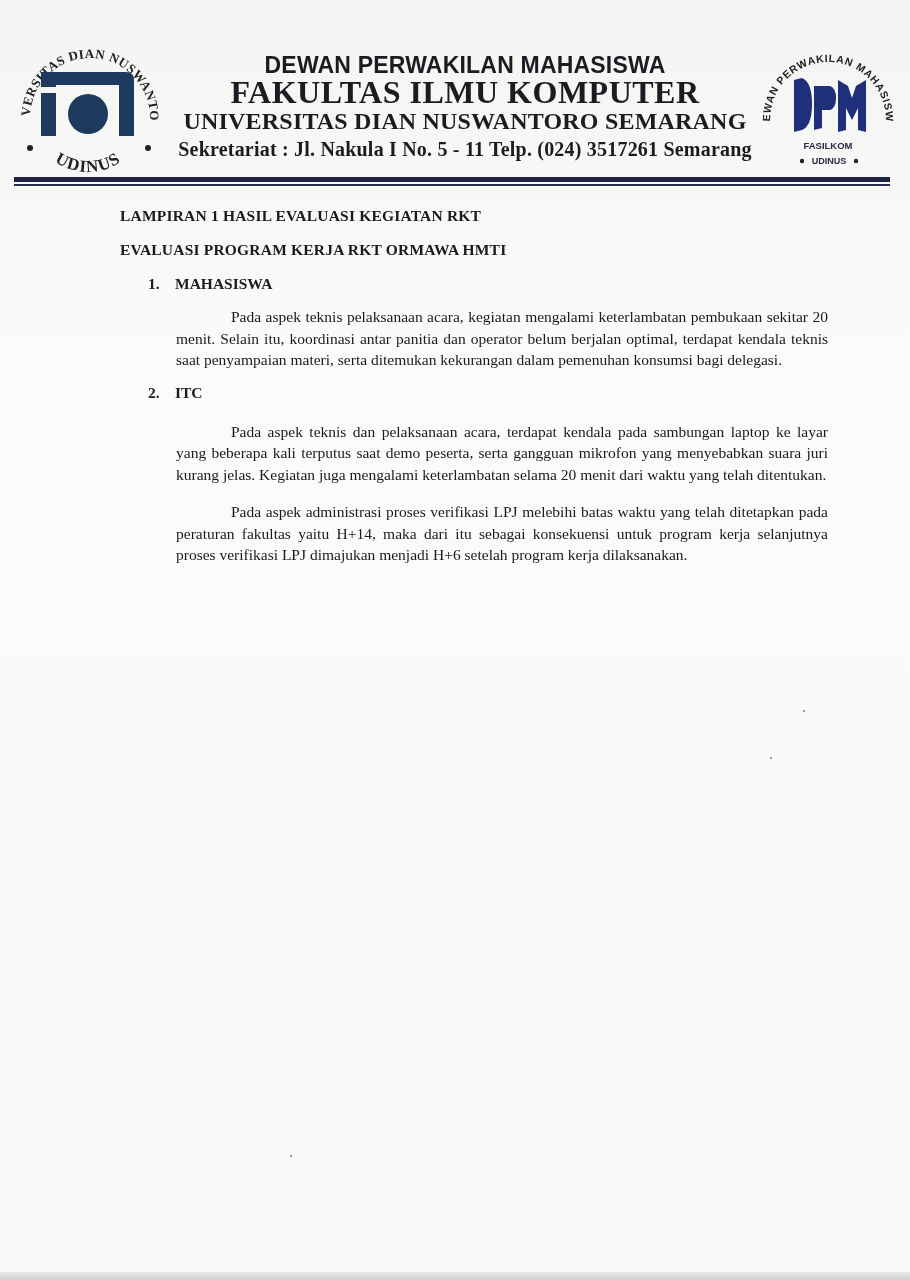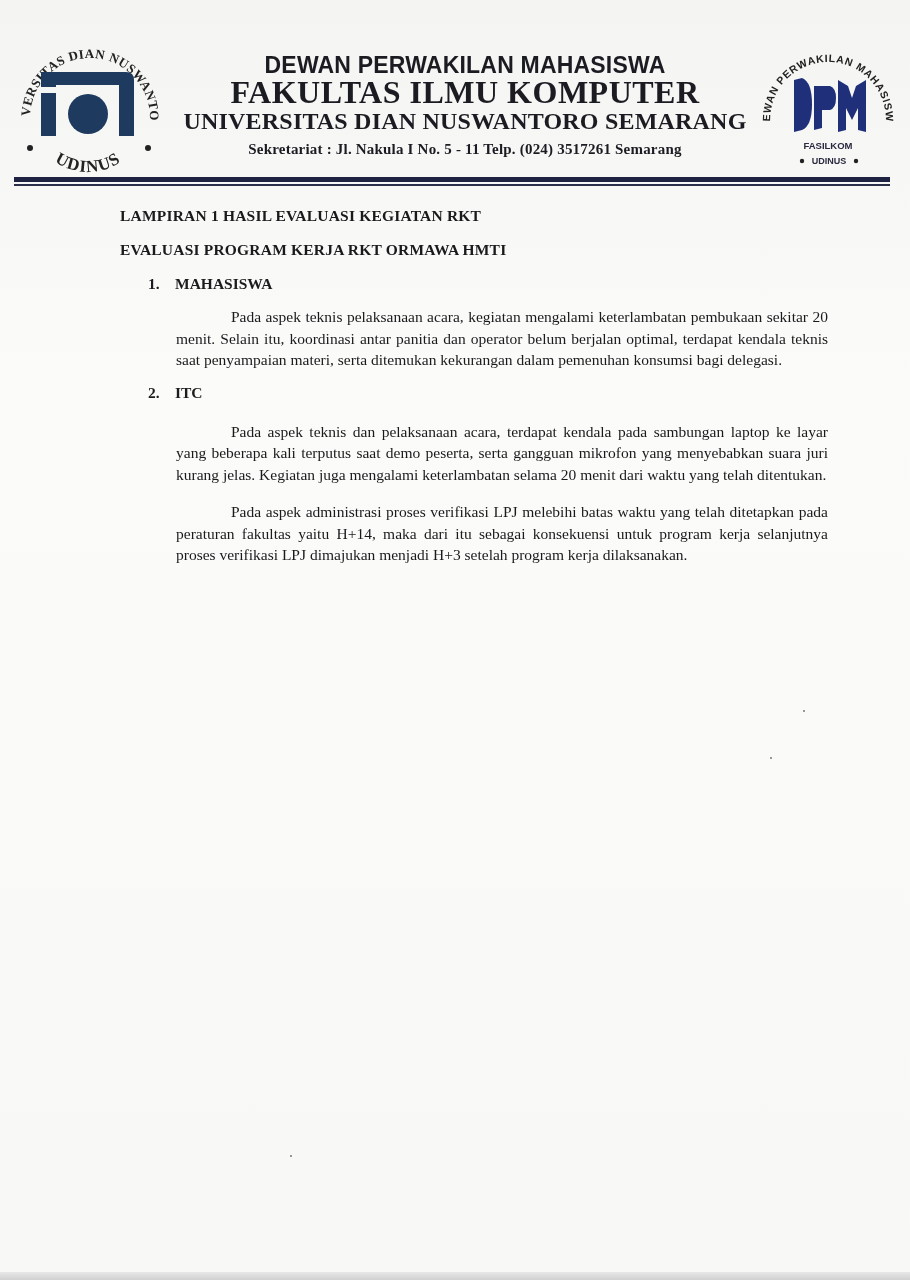--- a/index.html
+++ b/index.html
@@ -28,21 +28,21 @@
   .h-line2 {
     font-family: "Liberation Serif", serif; font-weight: bold;
     font-size: 32px; letter-spacing: 0.5px; color: #1b1b22; line-height: 28px;
   }
   .h-line3 {
     font-family: "Liberation Serif", serif; font-weight: bold;
     font-size: 24px; color: #1b1b22; line-height: 30px; letter-spacing: 0.2px;
   }
   .h-line4 {
     font-family: "Liberation Serif", serif; font-weight: bold;
-    font-size: 15px; color: #1b1b22; line-height: 24px; letter-spacing: 0.2px;
+    font-size: 20px; color: #1b1b22; line-height: 24px; letter-spacing: 0.2px;
     margin-top: 1px;
   }
   .rule-thick {
     position: absolute; left: 14px; top: 177px; width: 876px; height: 5px;
     background: #1d2340;
   }
   .rule-thin {
     position: absolute; left: 14px; top: 184px; width: 876px; height: 2px;
     background: #2a2f4a;
   }
@@ -131,20 +131,20 @@
       <span class="section-num">1.</span>
       <span>MAHASISWA</span>
     </div>
     <p class="para">Pada aspek teknis pelaksanaan acara, kegiatan mengalami keterlambatan pembukaan sekitar 20 menit. Selain itu, koordinasi antar panitia dan operator belum berjalan optimal, terdapat kendala teknis saat penyampaian materi, serta ditemukan kekurangan dalam pemenuhan konsumsi bagi delegasi.</p>
 
     <div class="section-head" style="margin-top:-4px;">
       <span class="section-num">2.</span>
       <span>ITC</span>
     </div>
     <p class="para" style="margin-top:18px;">Pada aspek teknis dan pelaksanaan acara, terdapat kendala pada sambungan laptop ke layar yang beberapa kali terputus saat demo peserta, serta gangguan mikrofon yang menyebabkan suara juri kurang jelas. Kegiatan juga mengalami keterlambatan selama 20 menit dari waktu yang telah ditentukan.</p>
-    <p class="para">Pada aspek administrasi proses verifikasi LPJ melebihi batas waktu yang telah ditetapkan pada peraturan fakultas yaitu H+14, maka dari itu sebagai konsekuensi untuk program kerja selanjutnya proses verifikasi LPJ dimajukan menjadi H+3 setelah program kerja dilaksanakan.</p>
+    <p class="para">Pada aspek administrasi proses verifikasi LPJ melebihi batas waktu yang telah ditetapkan pada peraturan fakultas yaitu H+14, maka dari itu sebagai konsekuensi untuk program kerja selanjutnya proses verifikasi LPJ dimajukan menjadi H+6 setelah program kerja dilaksanakan.</p>
   </div>
 
   <div class="speck" style="left:803px;top:710px;"></div>
   <div class="speck" style="left:770px;top:757px;"></div>
   <div class="speck" style="left:290px;top:1155px;"></div>
   <div class="edge-bottom"></div>
 </div>
 
 </body></html>

